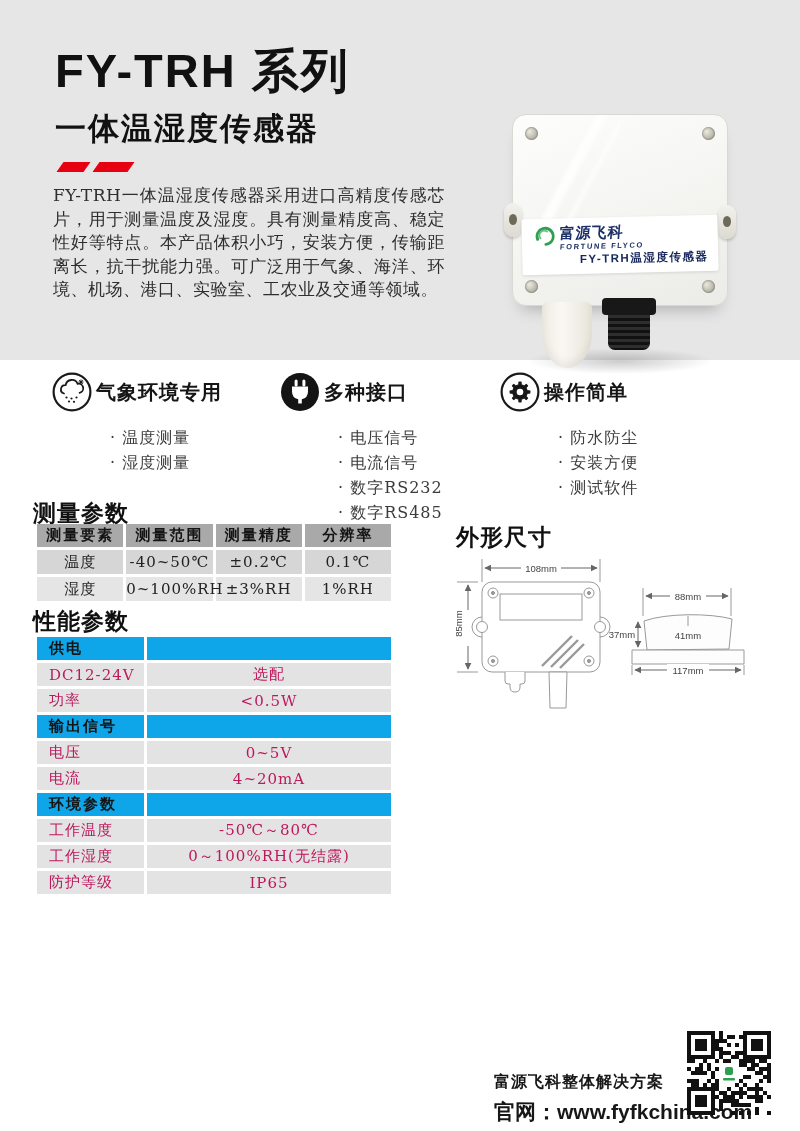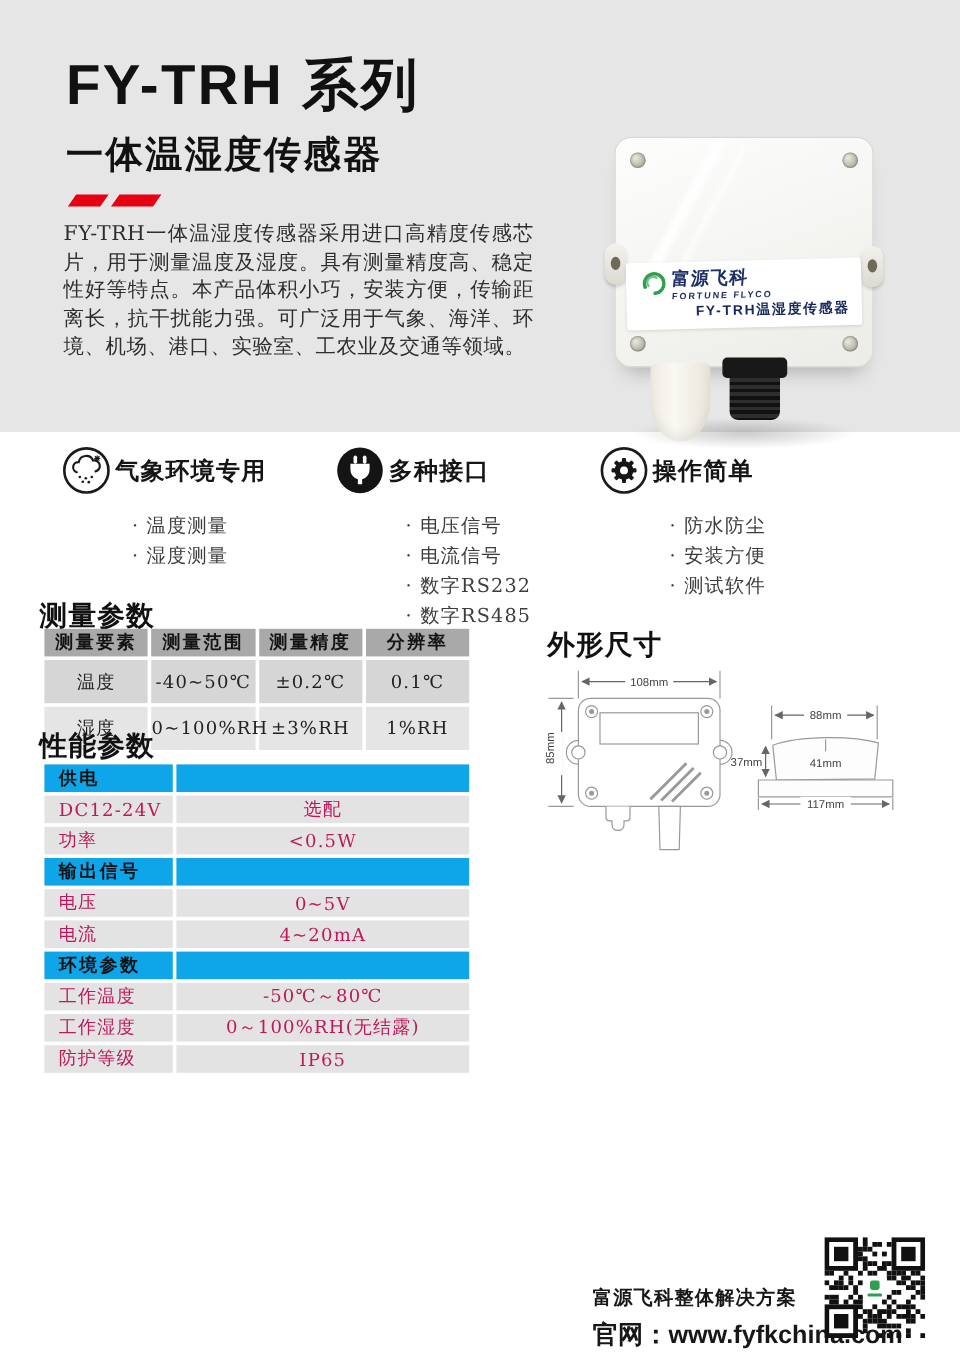--- a/index.html
+++ b/index.html
@@ -68,21 +68,21 @@
   .sec-title{position:absolute;margin:0;font-size:23px;font-weight:800;color:#111;letter-spacing:1px;}
   .t-measure{left:33px;top:498px;}
   .t-perf{left:33px;top:606px;}
   .t-dims{left:456px;top:522px;}
 
   
   table{border-collapse:separate;border-spacing:3px;}
   .tbl1{position:absolute;left:34px;top:521px;width:360px;table-layout:fixed;}
   .tbl1 th{background:#a9a9a9;height:23px;font-size:15px;font-weight:700;color:#141414;
            letter-spacing:2px;text-align:center;padding:0;}
-  .tbl1 td{height:36px;font-family:"DejaVu Serif",serif;font-size:15px;color:#222;
+  .tbl1 td{height:24px;font-family:"DejaVu Serif",serif;font-size:15px;color:#222;
            text-align:center;padding:0;letter-spacing:1px;}
   .tbl1 tr.r1 td{background:#d6d6d6;}
   .tbl1 tr.r2 td{background:#e5e5e5;}
 
   .tbl2{position:absolute;left:34px;top:634px;width:360px;table-layout:fixed;}
   .tbl2 td{height:23px;padding:0;font-size:15px;}
   .tbl2 .c1{width:95px;text-align:left;padding-left:12px;}
   .tbl2 tr.grp td{background:#0ea5e9;font-weight:800;color:#141414;letter-spacing:2px;}
   .tbl2 tr.data td{background:#e3e3e3;font-family:"DejaVu Serif",serif;color:#be185d;letter-spacing:1px;}
   .tbl2 tr.data .c2{text-align:center;}

